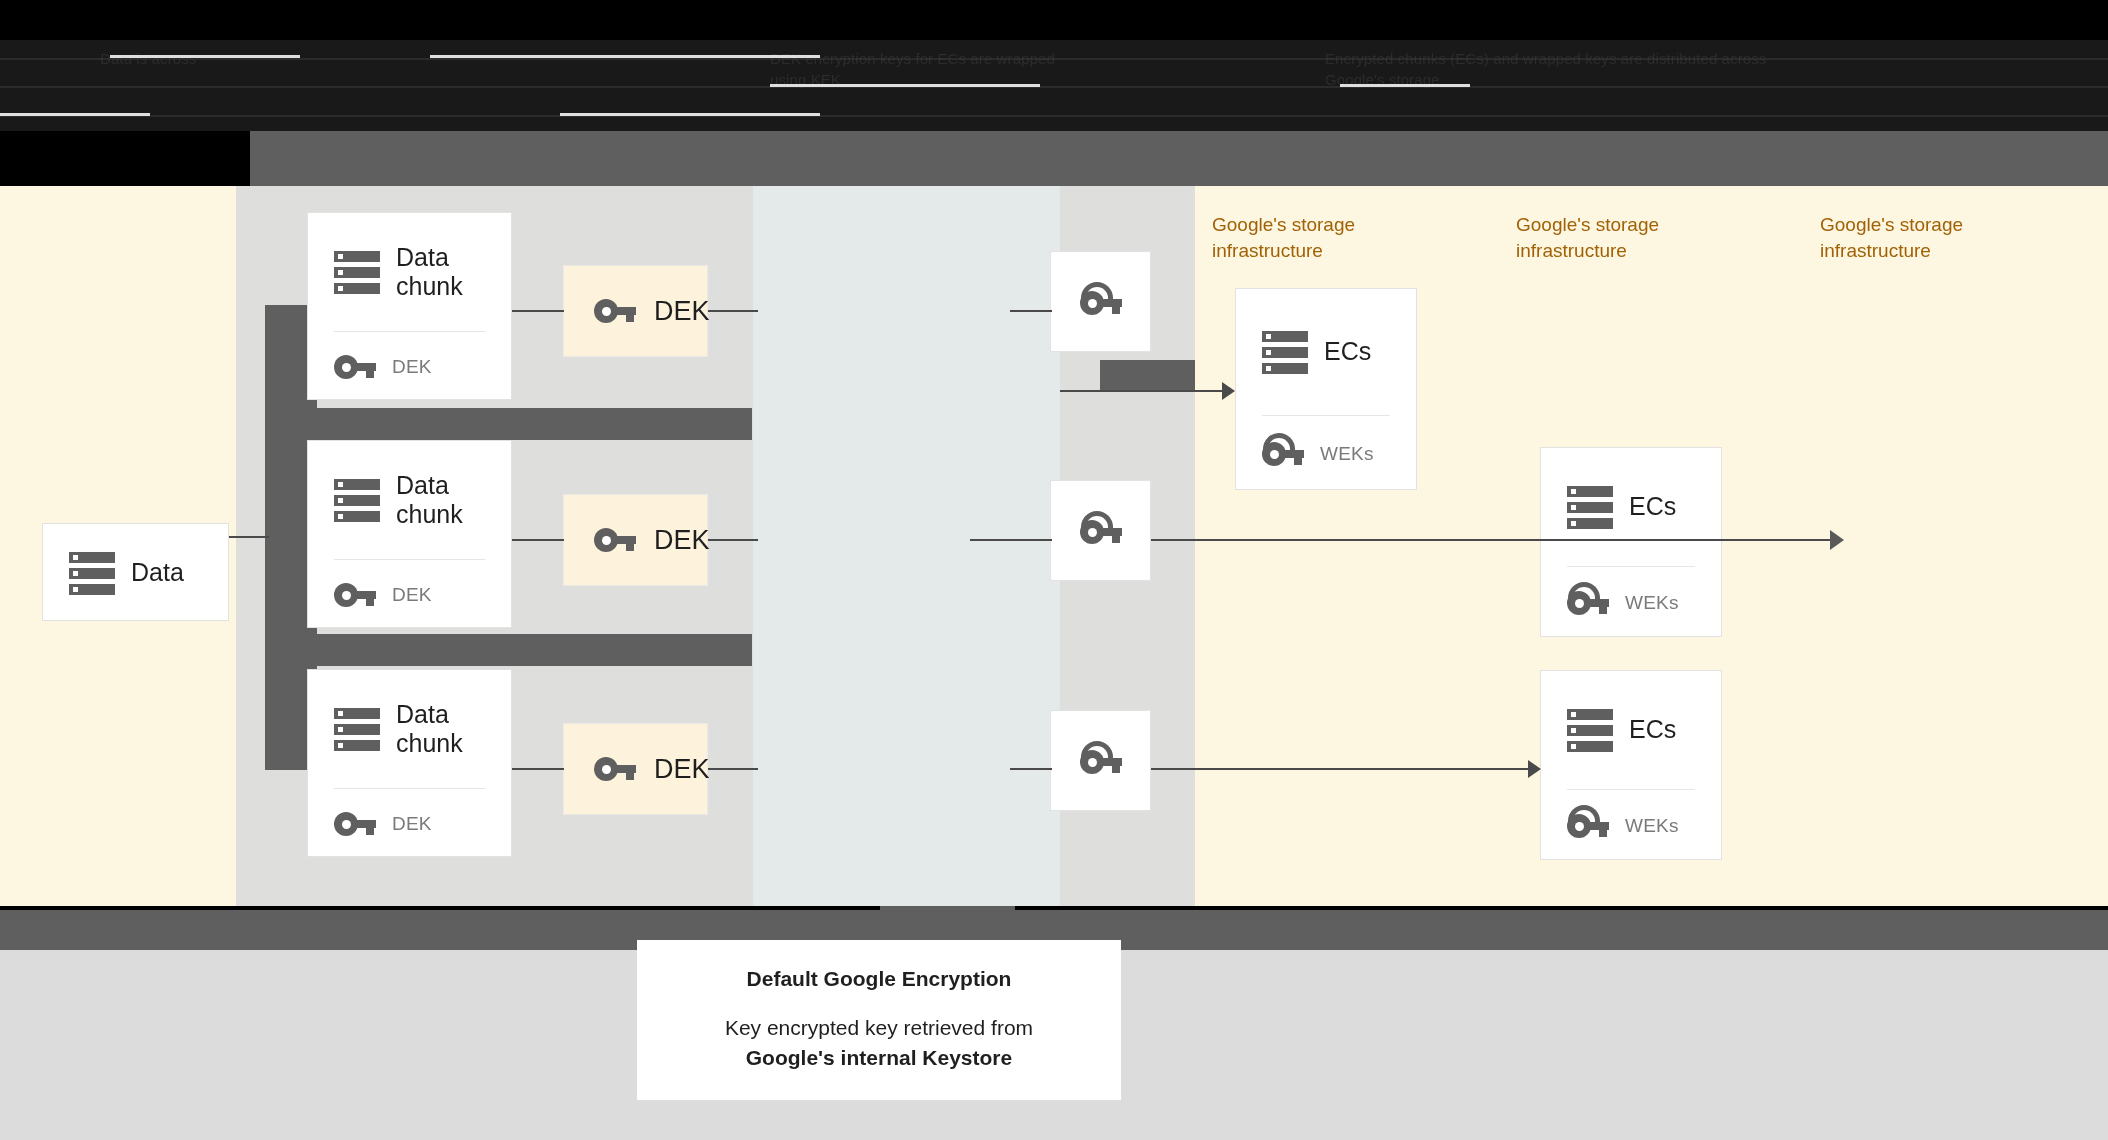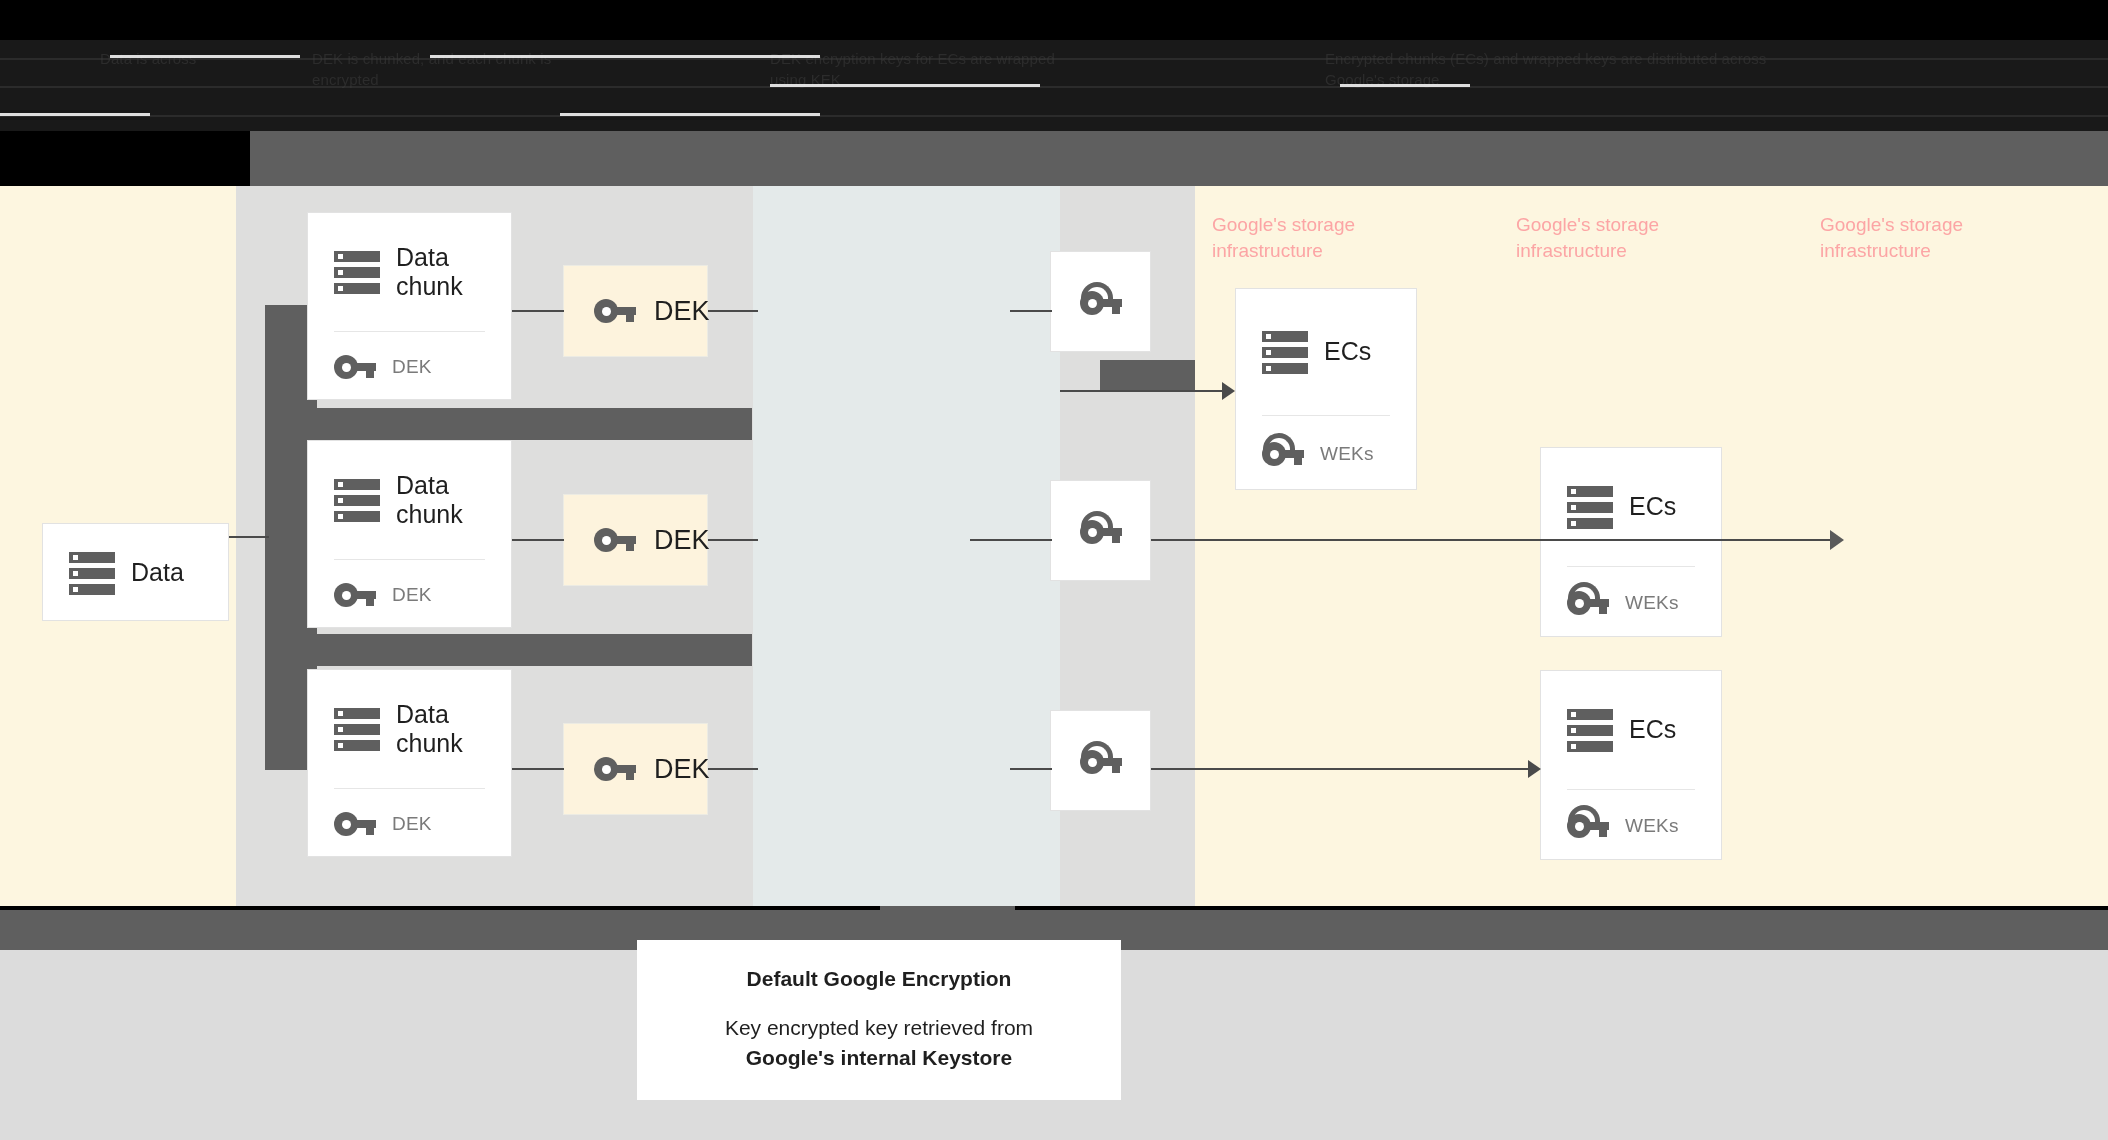--- a/index.html
+++ b/index.html
@@ -65,41 +65,40 @@
 
   
   .hline { position:absolute; height:2px; background:#4a4a4a; }
   .arrow-head { position:absolute; width:0; height:0;
                 border-top:9px solid transparent; border-bottom:9px solid transparent;
                 border-left:13px solid #4a4a4a; }
   .arrow-head.thin { border-top:10px solid transparent; border-bottom:10px solid transparent;
                      border-left:14px solid #5a5a5a; }
 
   
-  .storelbl { position:absolute; font-size:19px; line-height:1.38; color:#fca5a5; }
+  .storelbl { position:absolute; font-size:19px; line-height:1.38; color:#a16207; }
 
   
   .bot-dark { position:absolute; left:0; top:910px; width:2108px; height:40px; background:#5f5f5f; }
   .bot-grey { position:absolute; left:0; top:950px; width:2108px; height:190px; background:#dcdcdc; }
   .caption { position:absolute; left:637px; top:940px; width:484px; height:160px;
              background:#fff; display:flex; flex-direction:column; align-items:center;
              justify-content:center; gap:22px; }
   .cap-title { font-size:21px; font-weight:bold; color:#1f1f1f; }
   .cap-body { font-size:21px; color:#1f1f1f; text-align:center; line-height:1.45; }
   .cap-body b { font-weight:bold;margin-top:28px; }
 </style>
 </head>
 <body>
 
 <div class="stage">
 
   <div class="hdr-band"></div>
   <div class="hdr-inner">
     <div class="hdr-col c1">Data is across</div>
-    <div class="hdr-col c2">DEK is chunked, and each chunk is encrypted</div>
     <div class="hdr-col c3">DEK encryption keys for ECs are wrapped using KEK</div>
     <div class="hdr-col c4">Encrypted chunks (ECs) and wrapped keys are distributed across Google's storage</div>
 
     <div class="hdr-strike" style="left:0;top:18px;width:2108px;"></div>
     <div class="hdr-strike" style="left:0;top:46px;width:2108px;"></div>
     <div class="hdr-strike" style="left:0;top:75px;width:2108px;"></div>
     <div class="hdr-wipe" style="left:110px;top:15px;width:190px;"></div>
     <div class="hdr-wipe" style="left:430px;top:15px;width:390px;"></div>
     <div class="hdr-wipe" style="left:770px;top:44px;width:270px;"></div>
     <div class="hdr-wipe" style="left:560px;top:73px;width:260px;"></div>

